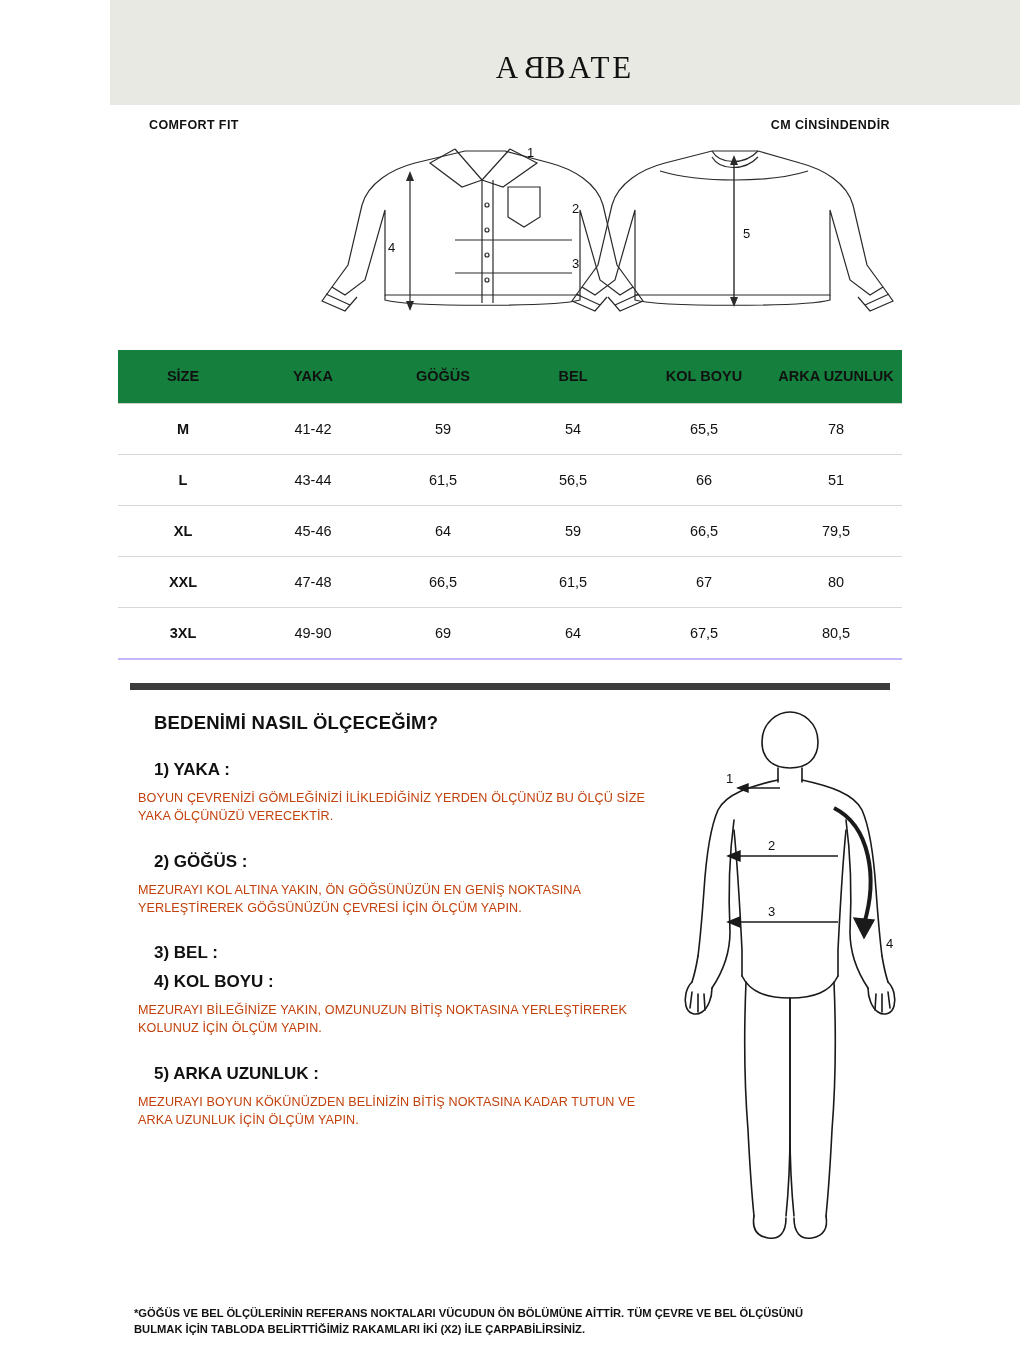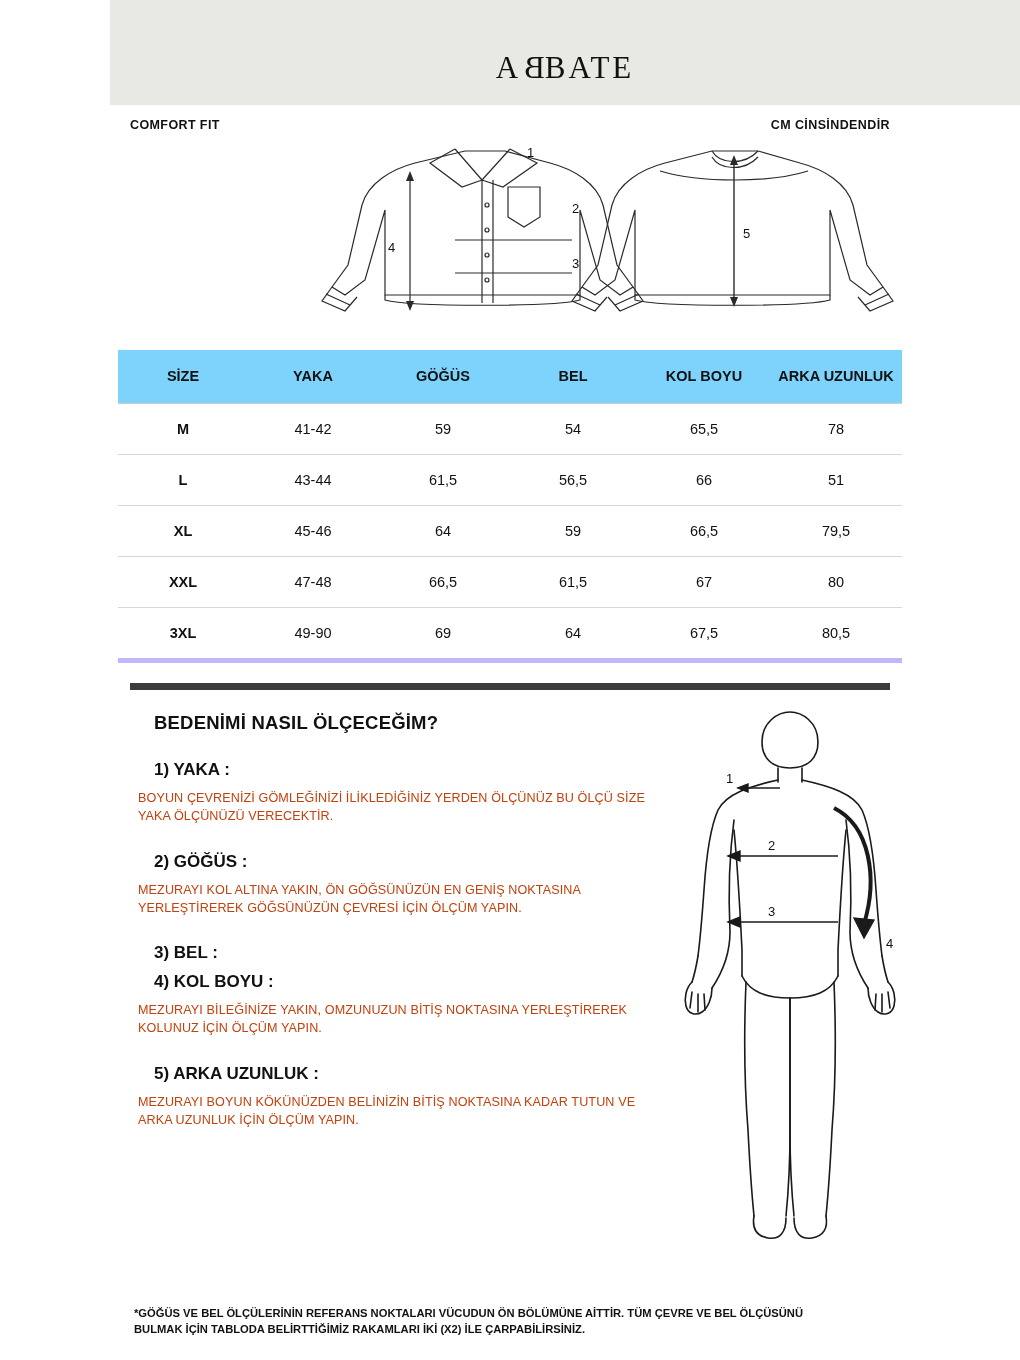--- a/index.html
+++ b/index.html
@@ -54,20 +54,21 @@
     display: flex;
     justify-content: space-between;
     align-items: baseline;
   }
   .header-row .fit,
   .header-row .unit {
     font-size: 12.5px;
     font-weight: bold;
     letter-spacing: 0.4px;
     color: #111;
+    margin-left: 19px;
   }
   
   .illustration {
     position: absolute;
     left: 110px;
     top: 135px;
     width: 910px;
     height: 200px;
   }
   
@@ -76,21 +77,21 @@
     left: 118px;
     top: 350px;
     width: 784px;
   }
   table.size-table {
     border-collapse: collapse;
     width: 784px;
     table-layout: fixed;
   }
   table.size-table th {
-    background: #7dd3fc;
+    background: #15803d;
     font-size: 14.5px;
     font-weight: bold;
     color: #111;
     padding: 18px 4px;
     text-align: center;
     border: none;
     line-height: 1.2;
   }
   table.size-table td {
     font-size: 14.5px;
@@ -100,21 +101,21 @@
     border-bottom: 1px solid #d8d8d4;
     background: #fff;
   }
   table.size-table td.size-cell {
     font-weight: bold;
   }
   table.size-table tr.header-row-tr th {
     border-bottom: 1px solid #cfcfca;
   }
   table.size-table tr:last-child td {
-    border-bottom: 5px solid #c4b5fd;
+    border-bottom: 2px solid #c4b5fd;
   }
   .table-divider {
     position: absolute;
     left: 130px;
     top: 683px;
     width: 760px;
     height: 7px;
     background: #3c3c3c;
   }
   

